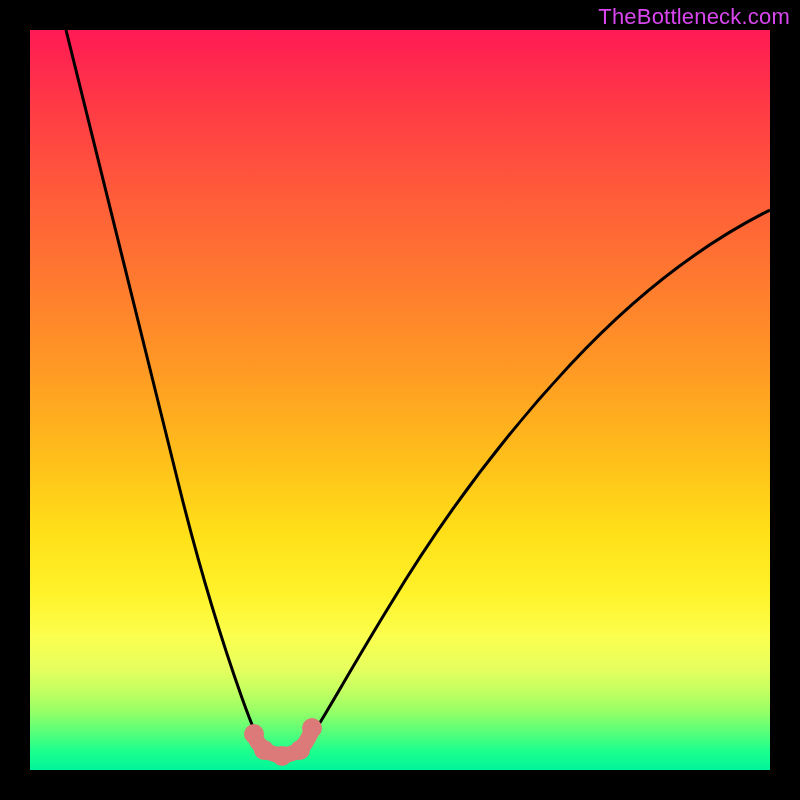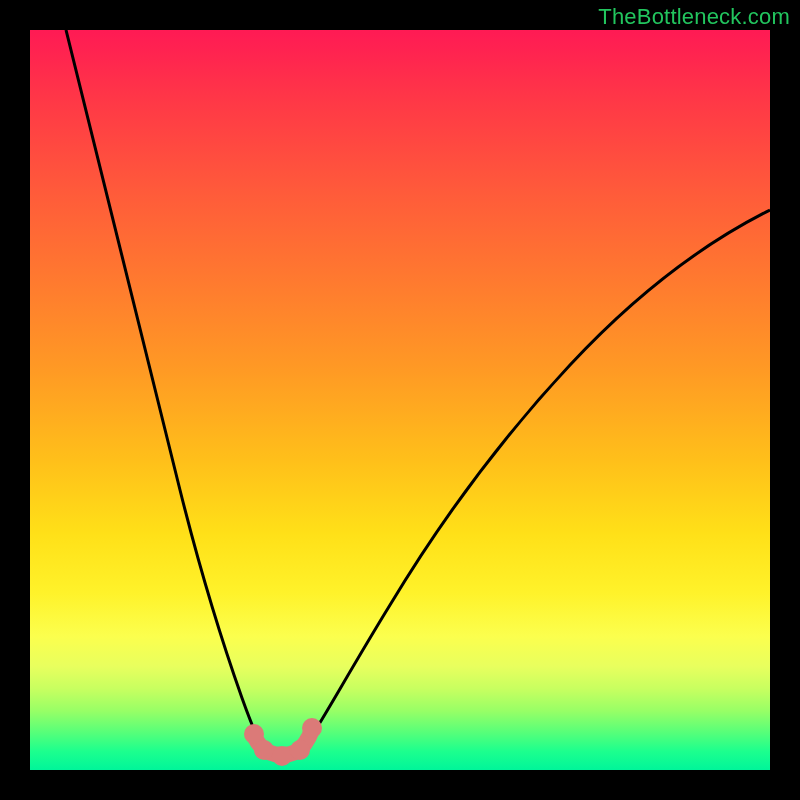--- a/index.html
+++ b/index.html
@@ -14,21 +14,21 @@
   .stage {
     position: relative;
     width: 800px;
     height: 800px;
     background: #000;
   }
   .watermark {
     position: absolute;
     top: 4px;
     right: 10px;
-    color: #22c55e;
+    color: #d946ef;
     font-size: 22px;
     font-weight: 500;
     letter-spacing: 0.2px;
     z-index: 20;
   }
   .plot-area {
     position: absolute;
     left: 30px;
     top: 30px;
     width: 740px;

